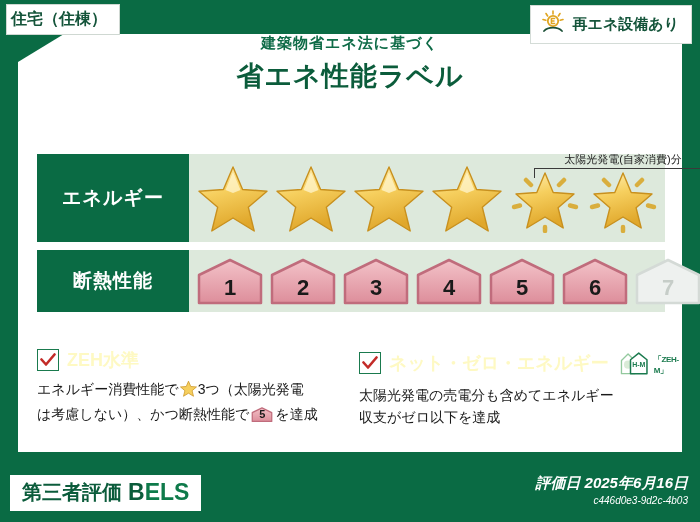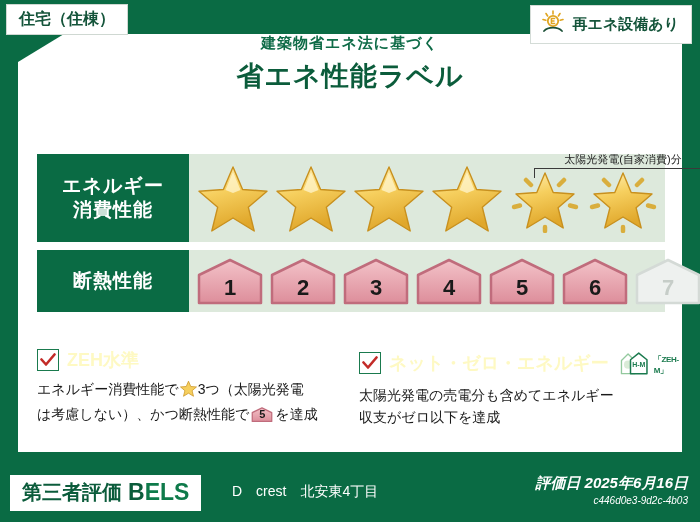--- a/index.html
+++ b/index.html
@@ -8,21 +8,21 @@
     background:#0a6b44;
     font-family:"Liberation Sans","DejaVu Sans",sans-serif;
     -webkit-font-smoothing:antialiased;
   }
   .label-root{position:relative;width:700px;height:522px;background:#0a6b44;}
 
   
   .top-tab{
     position:absolute;left:6px;top:4px;
     background:#ffffff;border:1px solid #cfd8d2;
-    padding:5px 12px 6px 12px;
+    padding:5px 12px 6px 4px;
     font-size:16px;font-weight:bold;color:#14543a;
     letter-spacing:0px;line-height:1.1;
     z-index:6;
   }
   
   .reene-badge{
     position:absolute;right:8px;top:5px;
     background:#ffffff;border:1px solid #d4dcd7;
     display:flex;align-items:center;gap:7px;
     padding:4px 12px 5px 9px;
@@ -141,21 +141,20 @@
   <div class="title-wrap">
     <div class="title-sub">建築物省エネ法に基づく</div>
     <div class="title-main">省エネ性能ラベル</div>
   </div>
 
   <div class="rows">
 
     <div class="row">
       <div class="row-key">
         <span>エネルギー</span>
-        <span>消費性能</span>
       </div>
       <div class="row-val">
         <div class="stars">
 
           <div class="star-cell">
             <svg width="72" height="70" viewBox="0 0 72 70">
                 <defs>
                   <linearGradient id="g1" x1="0" y1="0" x2="0.3" y2="1">
                     <stop offset="0" stop-color="#fff0b8"></stop>
                     <stop offset="0.45" stop-color="#f6cf5e"></stop>
@@ -333,20 +332,19 @@
       </div>
     </div>
 
   </div>
 
   <div class="footer">
     <div class="bels-box">
       <span class="bels-jp">第三者評価</span>
       <span class="bels-en"><span class="b1">B</span><span>ELS</span></span>
     </div>
-    <div class="bldg-name">D　crest　北安東4丁目</div>
     <div class="eval">
       <div class="ed"><span>評価日</span> <span>2025年6月16日</span></div>
       <div class="eid">c446d0e3-9d2c-4b03</div>
     </div>
   </div>
 
 </div>
 
 </body></html>

